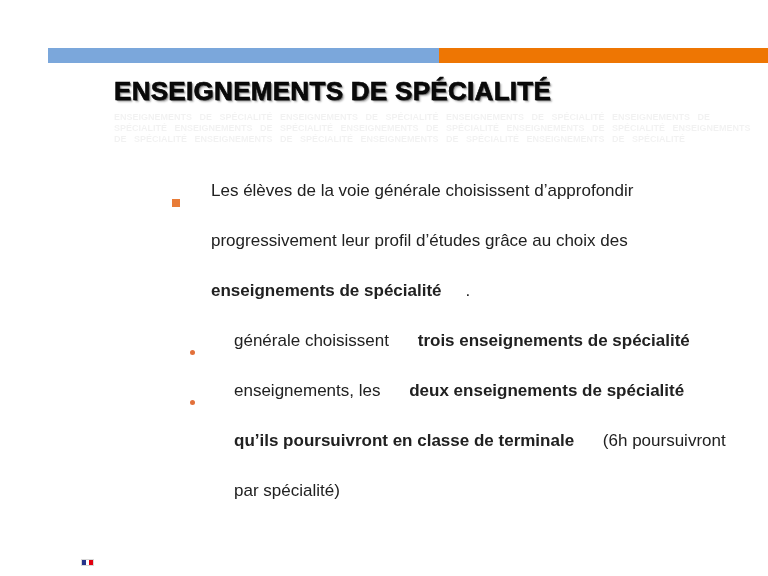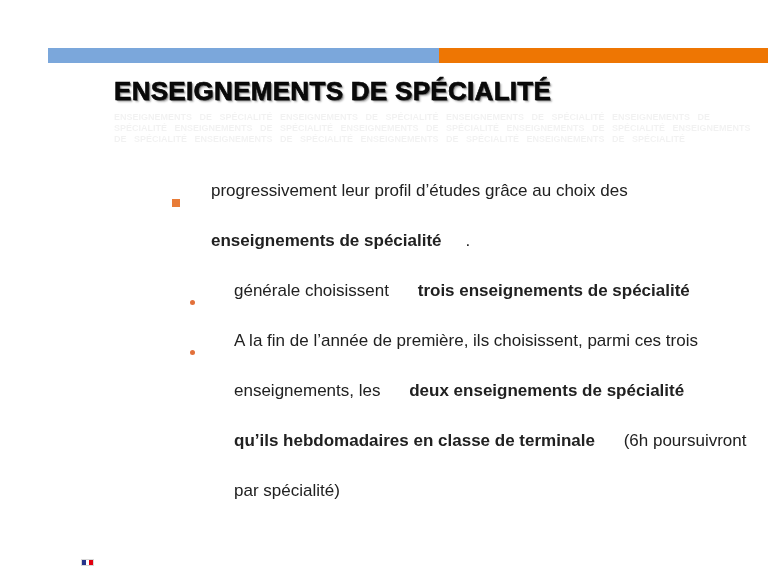--- a/index.html
+++ b/index.html
@@ -81,38 +81,38 @@
 
 <h1 class="slide-title">ENSEIGNEMENTS DE SPÉCIALITÉ</h1>
 
 <div class="watermark">ENSEIGNEMENTS DE SPÉCIALITÉ   ENSEIGNEMENTS DE SPÉCIALITÉ   ENSEIGNEMENTS DE SPÉCIALITÉ   ENSEIGNEMENTS DE SPÉCIALITÉ   ENSEIGNEMENTS DE SPÉCIALITÉ   ENSEIGNEMENTS DE SPÉCIALITÉ   ENSEIGNEMENTS DE SPÉCIALITÉ   ENSEIGNEMENTS DE SPÉCIALITÉ   ENSEIGNEMENTS DE SPÉCIALITÉ   ENSEIGNEMENTS DE SPÉCIALITÉ   ENSEIGNEMENTS DE SPÉCIALITÉ   ENSEIGNEMENTS DE SPÉCIALITÉ</div>
 
 <div class="content">
 
   <div class="para l1">
     <span class="sq"></span>
     <div class="lines">
+        <div class="line"><span>Les élèves de la voie générale choisissent d’approfondir</span></div>
         <div class="line"><span>progressivement leur profil d’études grâce au choix des</span></div>
         <div class="line"><span class="b">enseignements de spécialité</span><span>.</span></div>
       </div>
   </div>
 
   <div class="para l2">
     <span class="dot"></span>
     <div class="lines">
         <div class="line"><span>générale choisissent </span><span class="b">trois enseignements de spécialité</span></div>
       </div>
   </div>
 
   <div class="para l2">
     <span class="dot"></span>
     <div class="lines">
-        <div class="line"><span>A la fin de l’année de première, ils choisissent, parmi ces trois</span></div>
         <div class="line"><span>enseignements, les </span><span class="b">deux enseignements de spécialité</span></div>
-        <div class="line"><span class="b">qu’ils hebdomadaires en classe de terminale</span><span> (6h poursuivront</span></div>
+        <div class="line"><span class="b">qu’ils poursuivront en classe de terminale</span><span> (6h poursuivront</span></div>
         <div class="line"><span>par spécialité)</span></div>
       </div>
   </div>
 
 </div>
 
 <div class="logo">
   <span class="flag"></span>
   <div class="ministry">
     <div>MINISTÈRE</div>

